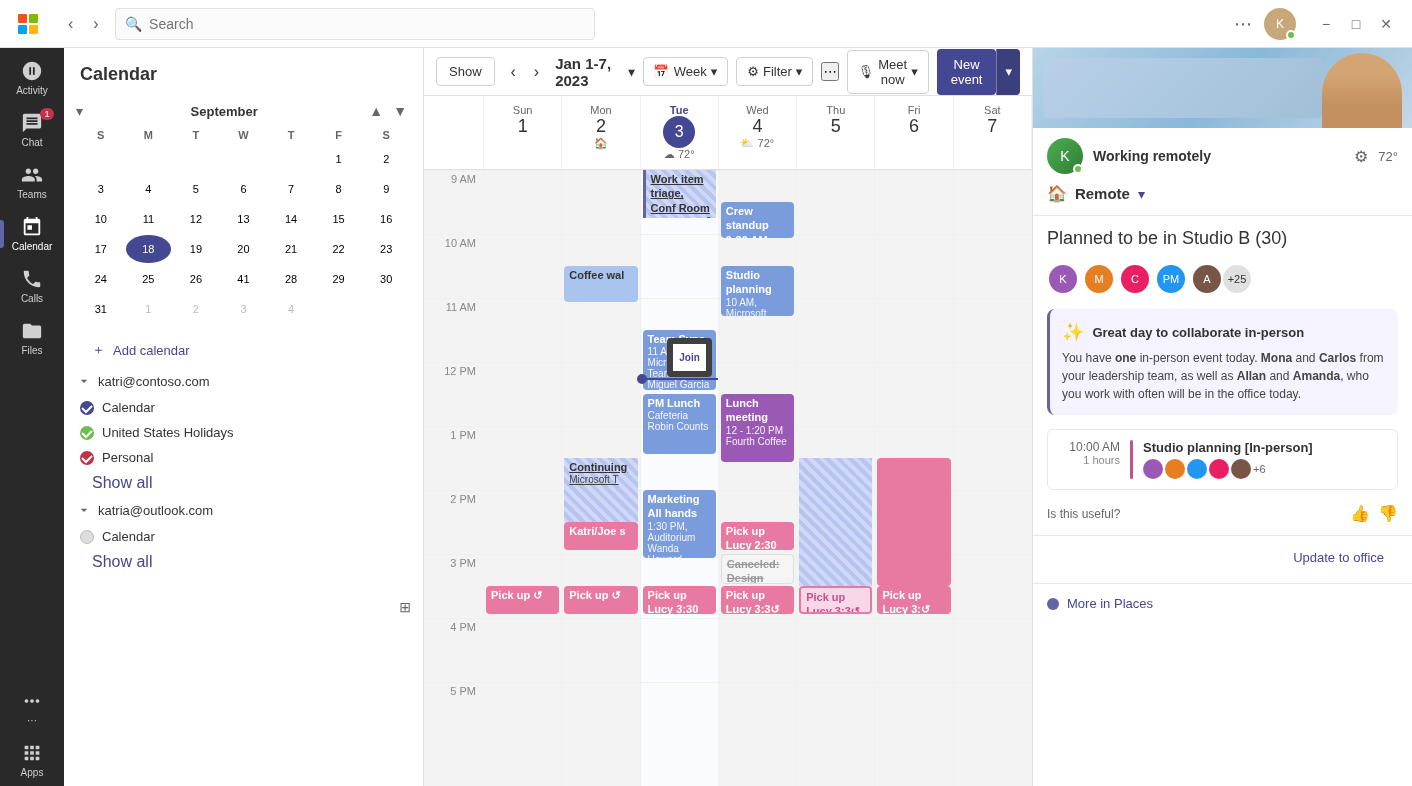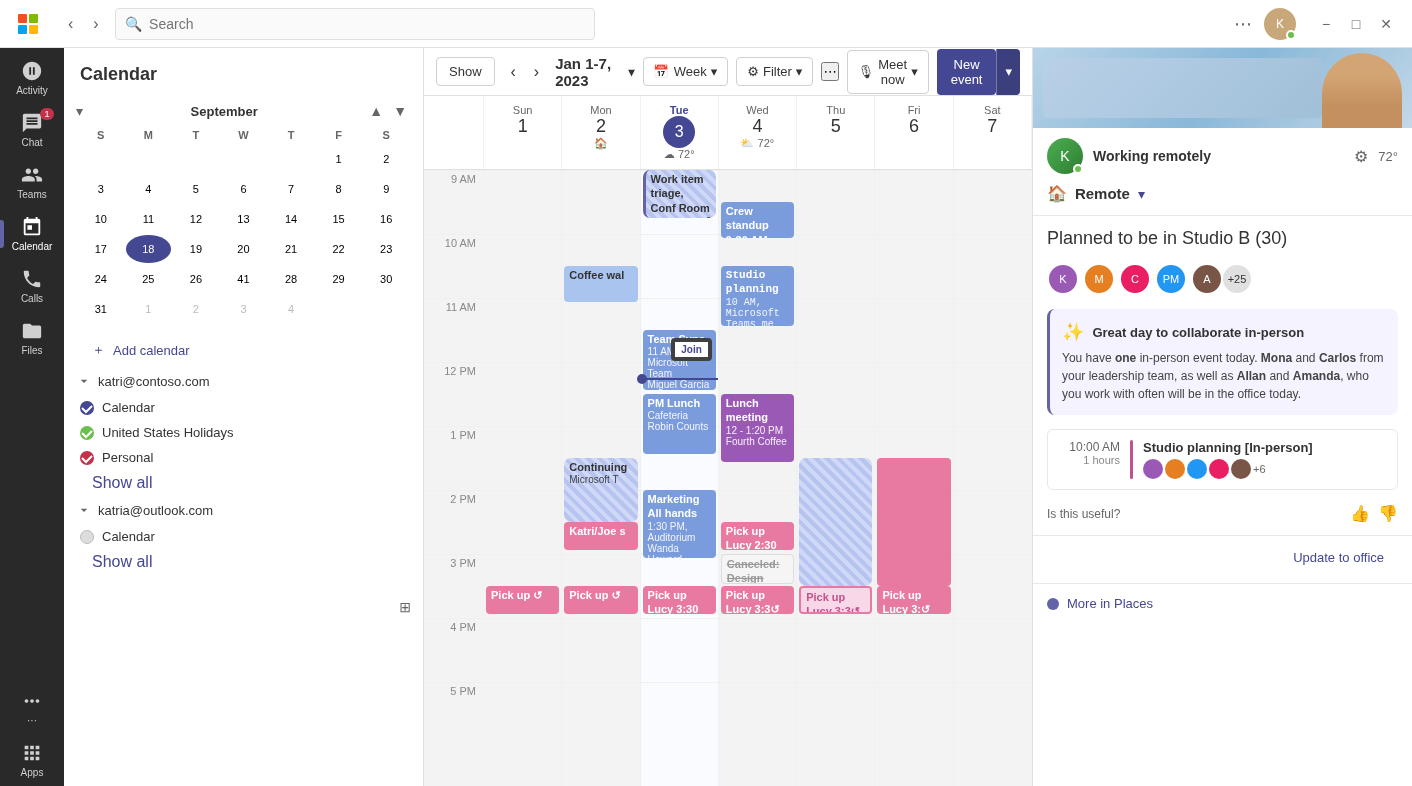--- a/index.html
+++ b/index.html
@@ -86,21 +86,21 @@
     .day-col { border-right: 1px solid #f0f0f0; position: relative; }
     .day-cell { height: 64px; border-top: 1px solid #f0f0f0; position: relative; }
 
     
     .event { position: absolute; left: 2px; right: 2px; border-radius: 4px; padding: 2px 5px; font-size: 11px; overflow: hidden; cursor: pointer; }
     .event-purple { background: #9b59b6; color: #fff; }
     .event-blue { background: #7b9cdc; color: #fff; }
     .event-blue-light { background: #aac4f0; color: #333; }
     .event-pink { background: #e879a0; color: #fff; }
     .event-pink-border { background: #f8d7e8; color: #c0528c; border: 2px solid #e879a0; }
-    .event-striped { background: repeating-linear-gradient(45deg, #d0d8f8, #d0d8f8 4px, #b8c4f0 4px, #b8c4f0 8px); color: #333; border-radius: 7px; }
+    .event-striped { background: repeating-linear-gradient(45deg, #d0d8f8, #d0d8f8 4px, #b8c4f0 4px, #b8c4f0 8px); color: #333; border-radius: 0; text-decoration: underline; }
     .event-canceled { background: #f5f5f5; color: #999; border: 1px solid #ddd; text-decoration: line-through; }
     .event-title { font-weight: 600; font-size: 11px; line-height: 1.3; }
     .event-sub { font-size: 10px; opacity: 0.9; }
 
     
     .right-panel { width: 380px; background: #fff; border-left: 1px solid #e0e0e0; display: flex; flex-direction: column; overflow-y: auto; }
     .rp-header-img { width: 100%; height: 80px; background: linear-gradient(135deg, #b8d4e8 0%, #89b8d8 50%, #c4d8e8 100%); position: relative; overflow: hidden; }
     .rp-user-row { display: flex; align-items: center; gap: 10px; padding: 10px 14px 6px; }
     .rp-user-avatar { width: 36px; height: 36px; border-radius: 50%; background: linear-gradient(135deg, #4CAF50, #2e7d32); display: flex; align-items: center; justify-content: center; color: #fff; font-size: 14px; position: relative; }
     .rp-status-dot { width: 10px; height: 10px; background: #6bbf4e; border-radius: 50%; position: absolute; bottom: 0; right: 0; border: 2px solid #fff; }
@@ -534,21 +534,21 @@
           </div>
 
           <div class="event event-striped" style="top:0px;height:48px;border-left:3px solid #6264a7;">
             <div class="event-title">Work item triage, Conf Room</div>
             <span style="float:right;font-size:10px;">↺</span>
           </div>
 
           <div class="event event-blue" style="top:160px;height:60px;">
             <div class="event-title">Team Sync</div>
             <div class="event-sub">11 AM, Microsoft Team<br>Miguel Garcia</div>
-            <div style="position:absolute;top:8px;right:4px;background:#fff;color:#444791;border:4px solid #404040;border-radius:4px;padding:2px 6px;font-size:10px;font-weight:600;cursor:pointer;">Join</div>
+            <div style="position:absolute;top:8px;right:4px;background:#fff;color:#444791;border:6px solid #404040;border-radius:4px;padding:8px 6px;font-size:10px;font-weight:600;cursor:pointer;">Join</div>
           </div>
 
           <div class="event event-blue" style="top:224px;height:60px;">
             <div class="event-title">PM Lunch</div>
             <div class="event-sub">Cafeteria<br>Robin Counts</div>
           </div>
 
           <div class="event event-blue" style="top:320px;height:68px;">
             <div class="event-title">Marketing All hands</div>
             <div class="event-sub">1:30 PM, Auditorium<br>Wanda Howard</div>
@@ -568,21 +568,21 @@
           <div class="day-cell"></div>
           <div class="day-cell"></div>
           <div class="day-cell"></div>
           <div class="day-cell"></div>
 
           <div class="event event-blue" style="top:32px;height:36px;">
             <div class="event-title">Crew standup 9:30 AM,</div>
 
           </div>
 
-          <div class="event event-blue" style="top:96px;height:60px;font-family:Liberation Mono, monospace;">
+          <div class="event event-blue" style="top:96px;height:50px;">
             <div class="event-title">Studio planning</div>
             <div class="event-sub">10 AM, Microsoft Teams me<br>Aadi Kapoor</div>
           </div>
 
           <div class="event event-purple" style="top:224px;height:68px;">
             <div class="event-title">Lunch meeting</div>
             <div class="event-sub">12 - 1:20 PM<br>Fourth Coffee</div>
           </div>
 
           <div class="event event-pink" style="top:352px;height:28px;">

